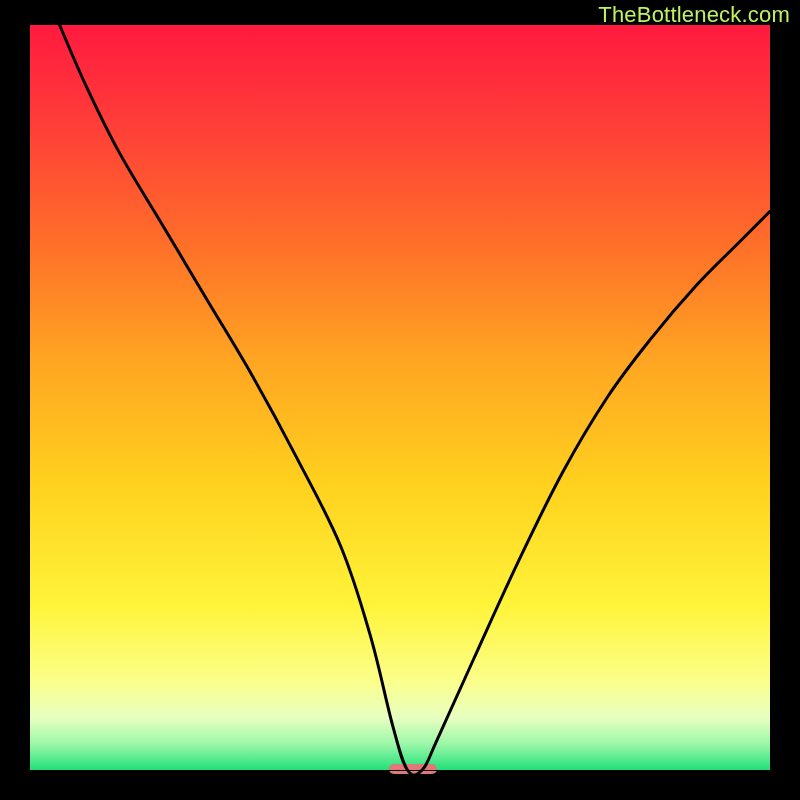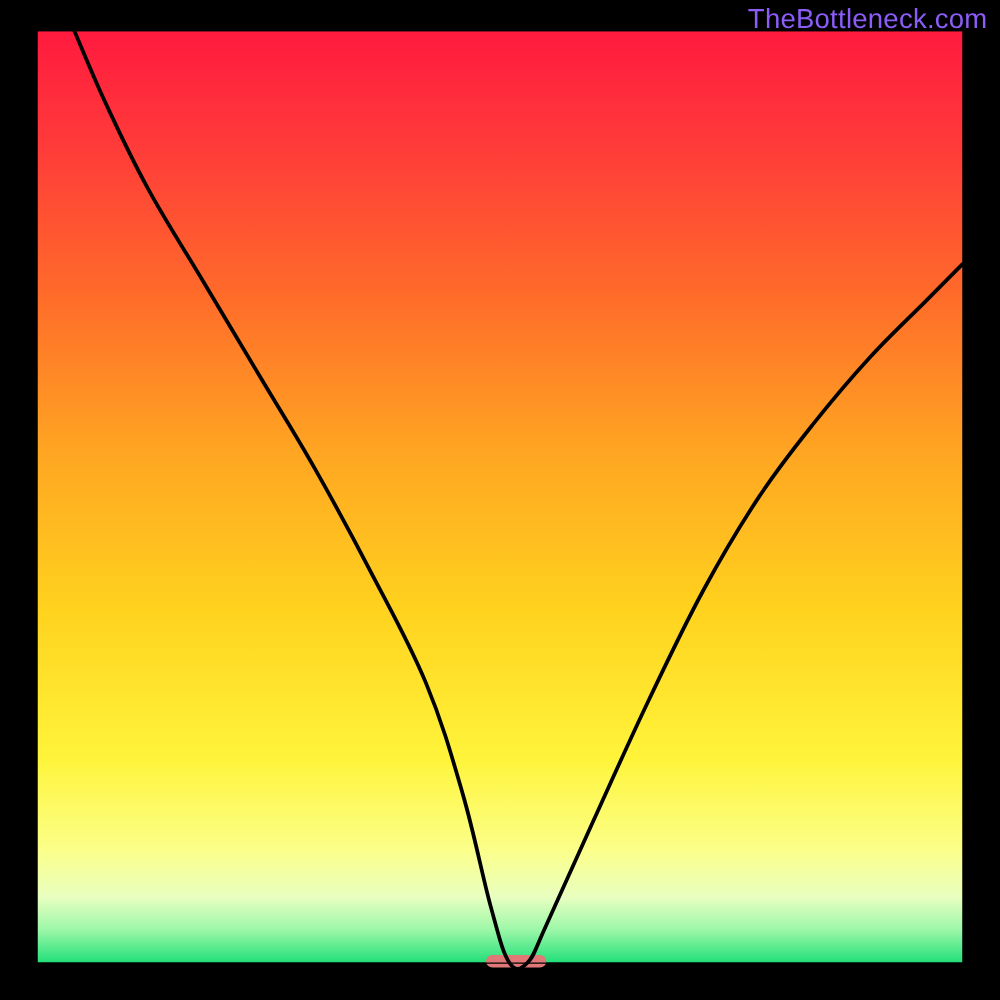--- a/index.html
+++ b/index.html
@@ -14,21 +14,21 @@
   .frame {
     position: relative;
     width: 800px;
     height: 800px;
     background: #000;
   }
   .watermark {
     position: absolute;
     top: 2px;
     right: 10px;
-    color: #8b5cf6;
+    color: #bef264;
     font-size: 22px;
     font-weight: 500;
     letter-spacing: 0.2px;
     z-index: 10;
   }
   svg {
     display: block;
   }
 </style>
 </head>

